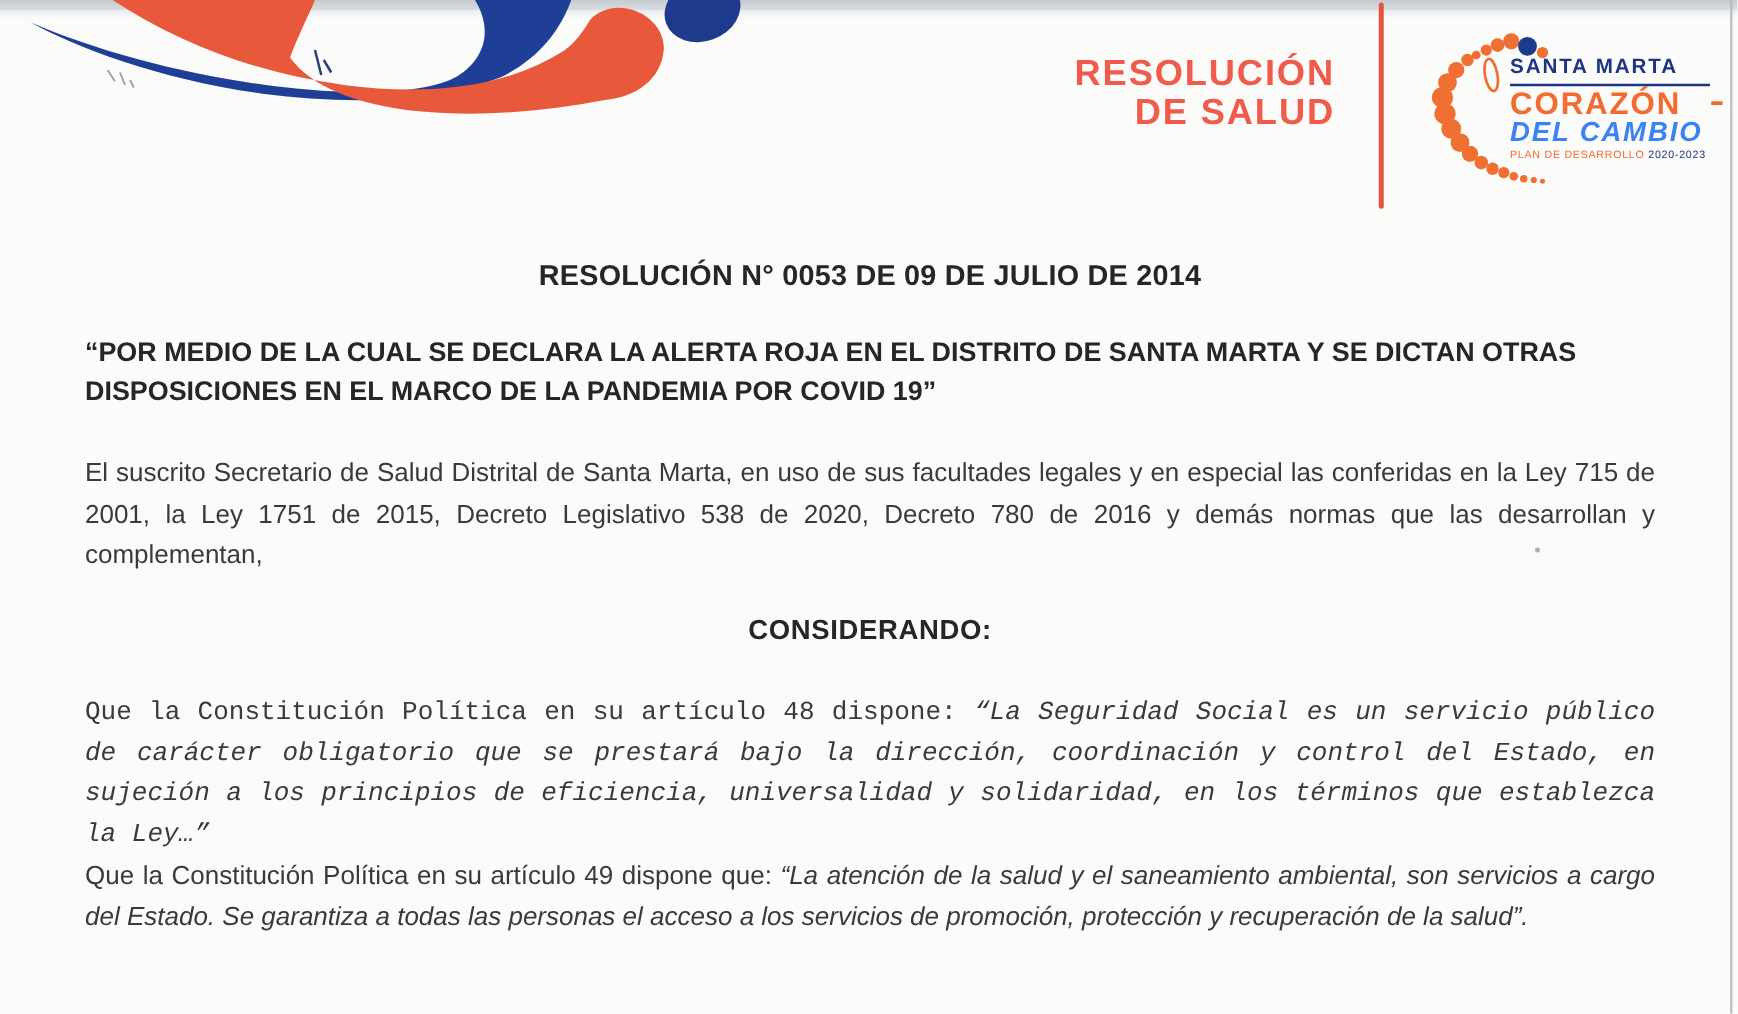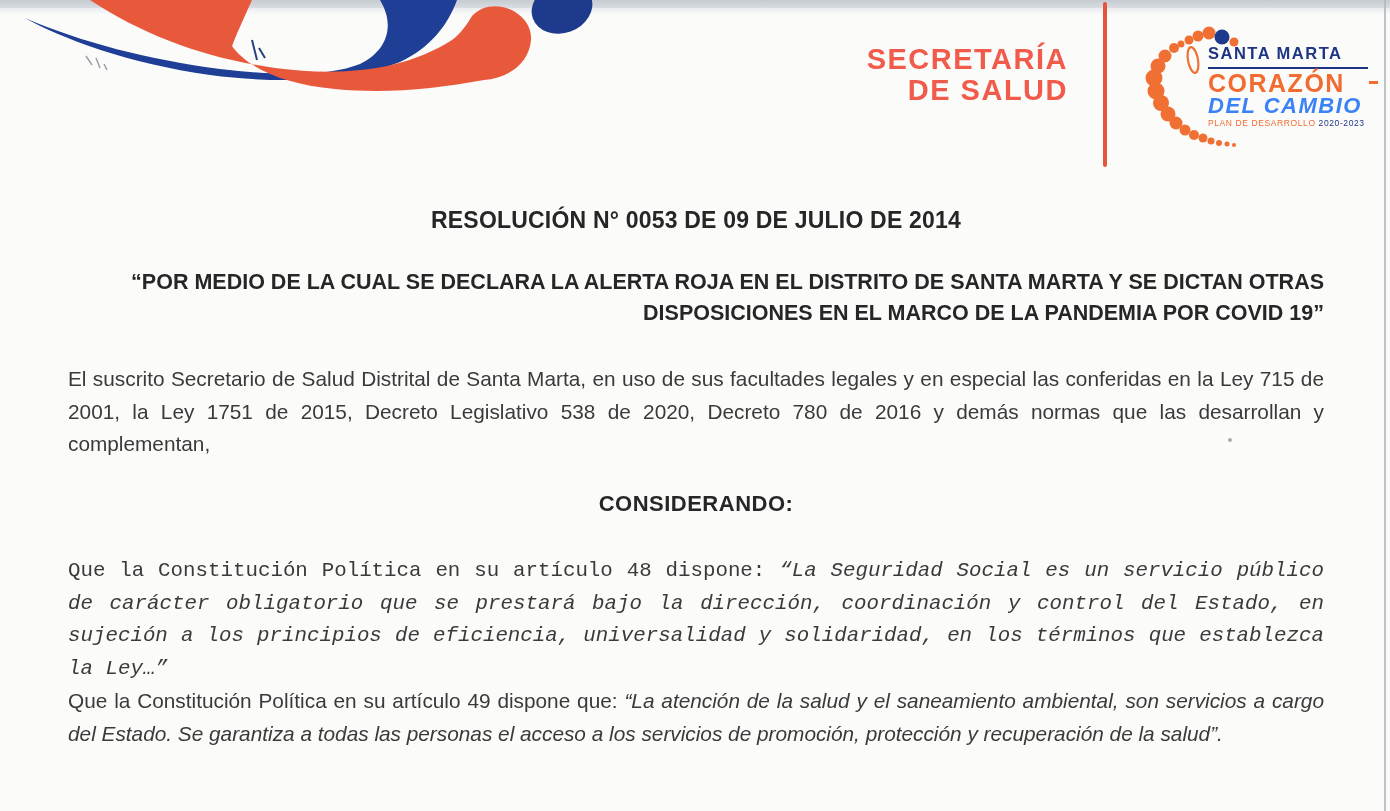--- a/index.html
+++ b/index.html
@@ -40,21 +40,21 @@
   .logo-slogan1 .dash{position:absolute;right:-10px;top:11px;width:9px;height:3px;background:#F26B30;}
   .logo-slogan2{color:#3b82f6;font-weight:bold;font-size:22px;letter-spacing:1.5px;
     line-height:20px;white-space:nowrap;font-style:italic;}
   .logo-plan{font-size:8.5px;letter-spacing:.6px;color:#F26B30;margin-top:2px;white-space:nowrap;}
   .logo-plan .years{color:#1D3583;font-weight:normal;}
 
   
   .doc{position:absolute;left:68px;top:0;width:1256px;color:#3a3a3a;}
   .doc-title{position:absolute;top:207px;width:100%;text-align:center;
     font-size:23px;font-weight:bold;color:#262626;letter-spacing:.2px;}
-  .doc-subtitle{position:absolute;top:267px;width:100%;text-align:right;
+  .doc-subtitle{position:absolute;top:267px;width:100%;text-align:left;
     font-size:21.5px;font-weight:bold;color:#262626;line-height:31px;}
   .para{position:absolute;width:100%;text-align:justify;
     font-size:20.8px;line-height:32.5px;}
   .para-intro{top:363px;}
   .heading-considerando{position:absolute;top:491px;width:100%;text-align:center;
     font-size:22px;font-weight:bold;color:#262626;letter-spacing:.5px;}
   .para-art48{top:555px;font-family:Liberation Mono, monospace;}
   .para-art49{top:685px;}
   .quote{font-style:italic;}
 </style>
@@ -77,21 +77,21 @@
              C492,-6 533,12 531,40 C529,64 508,78 484,80 C435,89 385,94 335,89
              C283,84 248,68 232,46 C238,30 246,14 252,0 Z" fill="#E8593C"></path>
 
     <ellipse cx="562" cy="8" rx="31" ry="25" transform="rotate(-20 562 8)" fill="#1E3A8C"></ellipse>
 
     <path d="M86,56 l6,9 m4,-7 l4,10 m4,-4 l3,6" stroke="#9aa0a6" stroke-width="1.5" fill="none"></path>
     <path d="M252,40 l5,20 m2,-12 l6,10" stroke="#27407e" stroke-width="2" fill="none"></path>
   </svg>
 
   <div class="org-title">
-    <div>SECRETARÍA</div>
+    <div>RESOLUCIÓN</div>
     <div>DE SALUD</div>
   </div>
 
   <div class="header-divider"></div>
 
   <div class="logo">
     <svg class="heart-dots" width="130" height="145" viewBox="0 0 130 145">
       <g fill="#F07033">
 
         <circle cx="53" cy="38" r="3.5"></circle>

